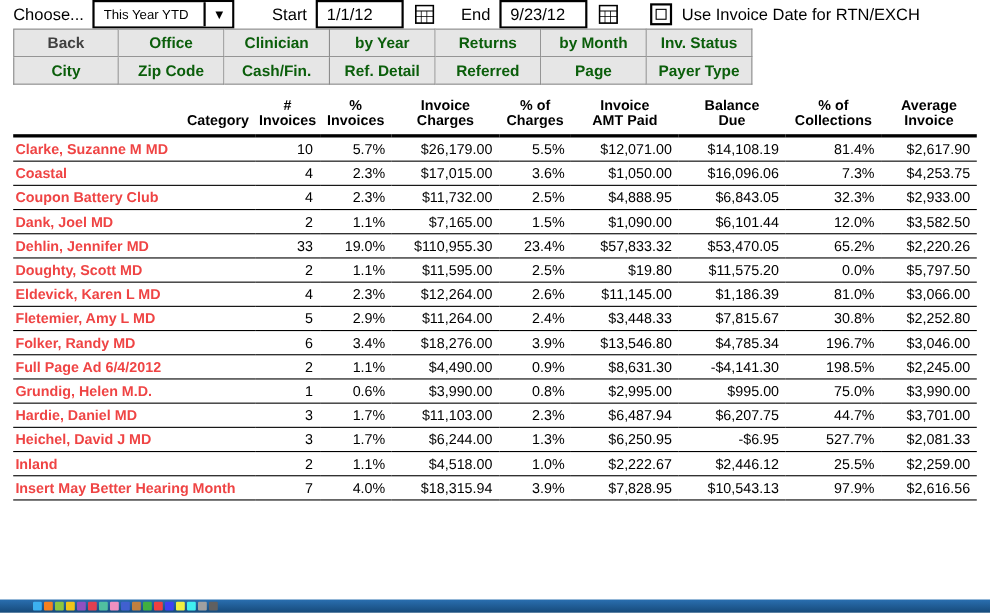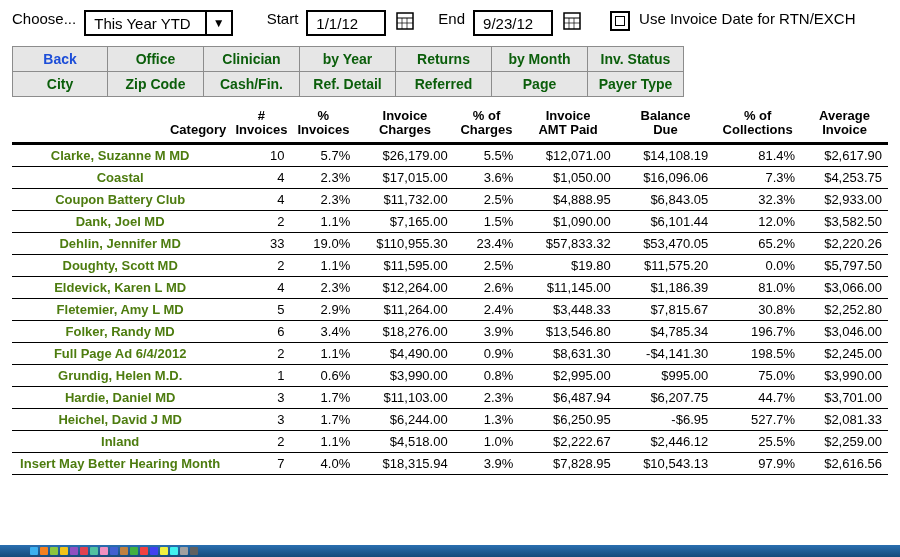--- a/index.html
+++ b/index.html
@@ -6,35 +6,35 @@
   body {
     margin: 0;
     font-family: Arial, sans-serif;
     font-size: 13px;
     background: #fff;
     color: #000;
     width: 900px;
   }
   .toolbar {
     display: flex;
-    align-items: flex-start;
+    align-items: center;
     gap: 8px;
-    padding: 10px 12px;
+    padding: 0 12px;
   }
   .toolbar .lbl { font-size: 15px; }
   .select-box {
     display: inline-flex;
     align-items: center;
     border: 2px solid #000;
     height: 26px;
     background: #fff;
   }
   .select-box .sel-text {
     padding: 0 14px 0 8px;
-    font-size: 15px;
+    font-size: 12px;
   }
   .select-box .sel-btn {
     width: 26px;
     height: 100%;
     display: flex;
     align-items: center;
     justify-content: center;
     border-left: 2px solid #000;
     background: #fff;
     font-size: 12px;
@@ -75,21 +75,21 @@
     border: 1px solid #8c8c8c;
     background: #e6e6e6;
     padding: 4px 0;
     text-align: center;
     font-weight: bold;
     font-size: 14px;
     color: #0b5e0b;
     width: 96px;
   }
   .tab + .tab { border-left: none; }
-  .tab.active { color: #1d4ed8; }
+  .tab.active { color: #404040; }
   .tabrow + .tabrow .tab { border-top: none; }
 
   .report { padding: 0 12px 8px 12px; }
   table.rpt {
     width: 100%;
     border-collapse: collapse;
     table-layout: fixed;
   }
   table.rpt thead th {
     font-weight: bold;
@@ -102,23 +102,23 @@
   }
   table.rpt thead th.cat { text-align: right; padding-right: 6px; }
   table.rpt tbody td {
     border-bottom: 1px solid #000;
     padding: 3px 6px 3px 2px;
     font-size: 13px;
     text-align: right;
     white-space: nowrap;
   }
   table.rpt tbody td.cat {
-    color: #4d7c0f;
+    color: #ef4444;
     font-weight: bold;
-    text-align: center;
+    text-align: left;
     padding-right: 6px;
   }
   col.c-cat { width: 208px; }
   col.c-num { width: 55px; }
   col.c-pct { width: 62px; }
   col.c-charge { width: 92px; }
   col.c-pctc { width: 62px; }
   col.c-paid { width: 92px; }
   col.c-bal { width: 92px; }
   col.c-pctcol { width: 82px; }

